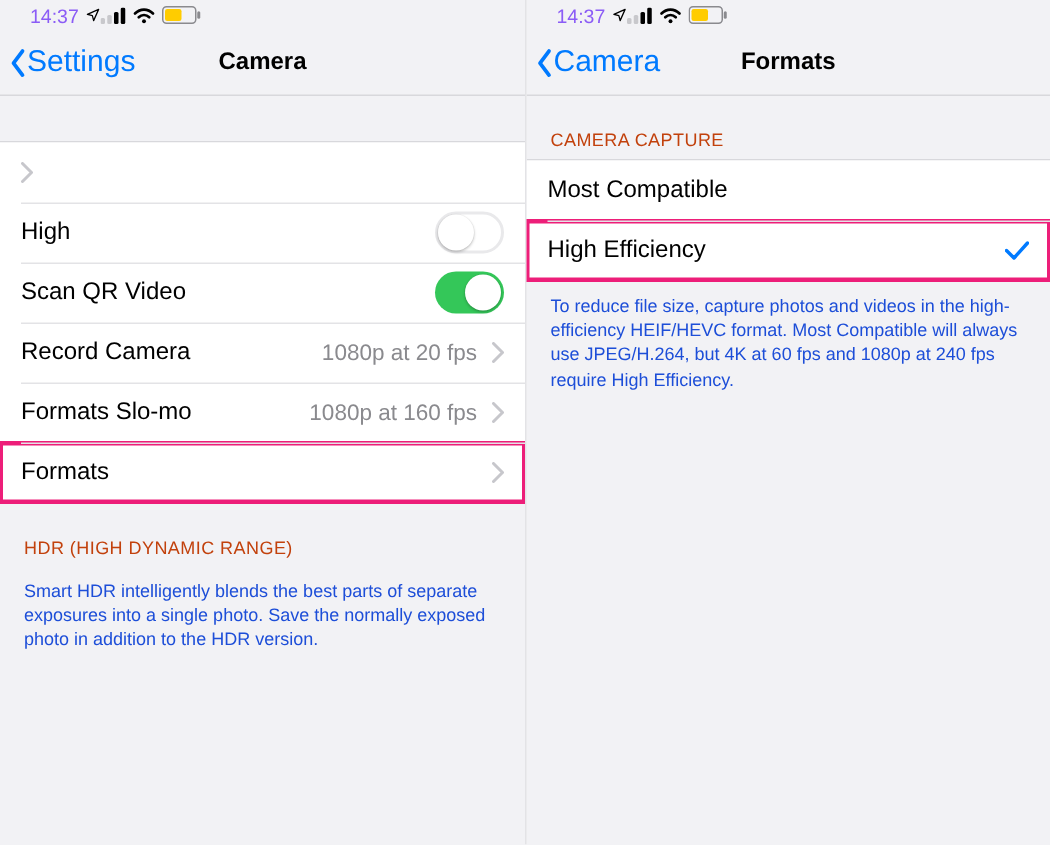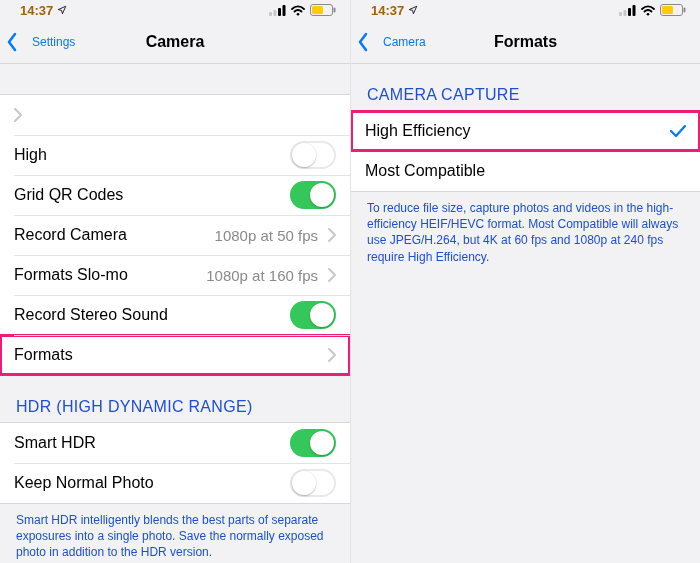--- a/index.html
+++ b/index.html
@@ -28,25 +28,24 @@
   }
   .screen + .screen {
     border-left: 1px solid #e3e3e6;
   }
 
   
   .status-bar {
     height: 20px;
     display: flex;
     align-items: center;
-    justify-content: space-between;
     padding: 0 14px 0 20px;
     font-size: 13px;
-    font-weight: 700;
-    color: #a16207;
+    font-weight: 400;
+    color: #8b5cf6;
   }
   .status-left, .status-right {
     display: flex;
     align-items: center;
     gap: 4px;
   }
   .status-right svg { display: block; }
 
   
   .nav-bar {
@@ -55,43 +54,43 @@
     border-bottom: 1px solid #d8d8dc;
     display: flex;
     align-items: center;
   }
   .nav-back {
     position: absolute;
     left: 6px;
     display: flex;
     align-items: center;
     color: #007aff;
-    font-size: 12px;
-    gap: 14px;
+    font-size: 20px;
+    gap: 0;
   }
   .nav-title {
     position: absolute;
     left: 0; right: 0;
     text-align: center;
     font-size: 16px;
     font-weight: 600;
   }
   .chev {
     width: 12px; height: 20px;
   }
 
   .scroll {
     overflow-y: auto;
     flex: 1;
   }
 
   
   .section-header {
-    font-size: 16px;
-    color: #1d4ed8;
+    font-size: 12px;
+    color: #c2410c;
     letter-spacing: .3px;
     padding: 22px 16px 6px;
     text-transform: uppercase;
   }
   .section-footer {
     font-size: 12px;
     line-height: 1.35;
     color: #1d4ed8;
     padding: 8px 16px 14px;
   }
@@ -227,88 +226,62 @@
       <div class="row">
         <span class="row-label">High</span>
         <span class="row-right">
           <span class="switch off">
                 <span class="knob"></span>
               </span>
         </span>
       </div>
 
       <div class="row">
-        <span class="row-label">Grid QR Codes</span>
+        <span class="row-label">Scan QR Video</span>
         <span class="row-right">
           <span class="switch on">
                 <span class="knob"></span>
               </span>
         </span>
       </div>
 
       <div class="row">
         <span class="row-label">Record Camera</span>
         <span class="row-right">
-          <span class="row-detail">1080p at 50 fps</span>
+          <span class="row-detail">1080p at 20 fps</span>
           <svg class="disclosure" width="8" height="14" viewBox="0 0 8 14">
                 <path d="M1 1 L7 7 L1 13" fill="none" stroke="#c7c7cc" stroke-width="2" stroke-linecap="round" stroke-linejoin="round"></path>
               </svg>
         </span>
       </div>
 
       <div class="row">
         <span class="row-label">Formats Slo-mo</span>
         <span class="row-right">
           <span class="row-detail">1080p at 160 fps</span>
           <svg class="disclosure" width="8" height="14" viewBox="0 0 8 14">
                 <path d="M1 1 L7 7 L1 13" fill="none" stroke="#c7c7cc" stroke-width="2" stroke-linecap="round" stroke-linejoin="round"></path>
               </svg>
         </span>
       </div>
 
-      <div class="row">
-        <span class="row-label">Record Stereo Sound</span>
-        <span class="row-right">
-          <span class="switch on">
-                <span class="knob"></span>
-              </span>
-        </span>
-      </div>
 
       <div class="row highlight">
         <span class="row-label">Formats</span>
         <span class="row-right">
               <svg class="disclosure" width="8" height="14" viewBox="0 0 8 14">
                 <path d="M1 1 L7 7 L1 13" fill="none" stroke="#c7c7cc" stroke-width="2" stroke-linecap="round" stroke-linejoin="round"></path>
               </svg>
             </span>
       </div>
 
     </div>
 
     <div class="section-header">HDR (HIGH DYNAMIC RANGE)</div>
 
-    <div class="group">
-      <div class="row">
-        <span class="row-label">Smart HDR</span>
-        <span class="row-right">
-          <span class="switch on">
-                <span class="knob"></span>
-              </span>
-        </span>
-      </div>
-      <div class="row">
-        <span class="row-label">Keep Normal Photo</span>
-        <span class="row-right">
-          <span class="switch off">
-                <span class="knob"></span>
-              </span>
-        </span>
-      </div>
-    </div>
 
     <div class="section-footer">Smart HDR intelligently blends the best parts of separate exposures into a single photo. Save the normally exposed photo in addition to the HDR version.</div>
     </div>
   </div>
 
   <div class="screen">
 
     <div class="status-bar">
       <div class="status-left">
         <span>14:37</span>
@@ -343,31 +316,31 @@
           </svg>
         <span>Camera</span>
       </div>
       <div class="nav-title">Formats</div>
     </div>
 
     <div class="scroll">
     <div class="section-header">CAMERA CAPTURE</div>
 
     <div class="group">
+      <div class="row">
+        <span class="row-label">Most Compatible</span>
+        <span class="row-right"></span>
+      </div>
       <div class="row highlight">
         <span class="row-label">High Efficiency</span>
         <span class="row-right checkmark">
           <svg width="16" height="14" viewBox="0 0 16 14">
                 <path d="M1 7 L6 12 L15 2" fill="none" stroke="#007aff" stroke-width="2.3" stroke-linecap="round" stroke-linejoin="round"></path>
               </svg>
         </span>
       </div>
-      <div class="row">
-        <span class="row-label">Most Compatible</span>
-        <span class="row-right"></span>
-      </div>
     </div>
 
     <div class="section-footer">To reduce file size, capture photos and videos in the high-efficiency HEIF/HEVC format. Most Compatible will always use JPEG/H.264, but 4K at 60 fps and 1080p at 240 fps require High Efficiency.</div>
     </div>
   </div>
 
 </div>
 
 </body></html>

